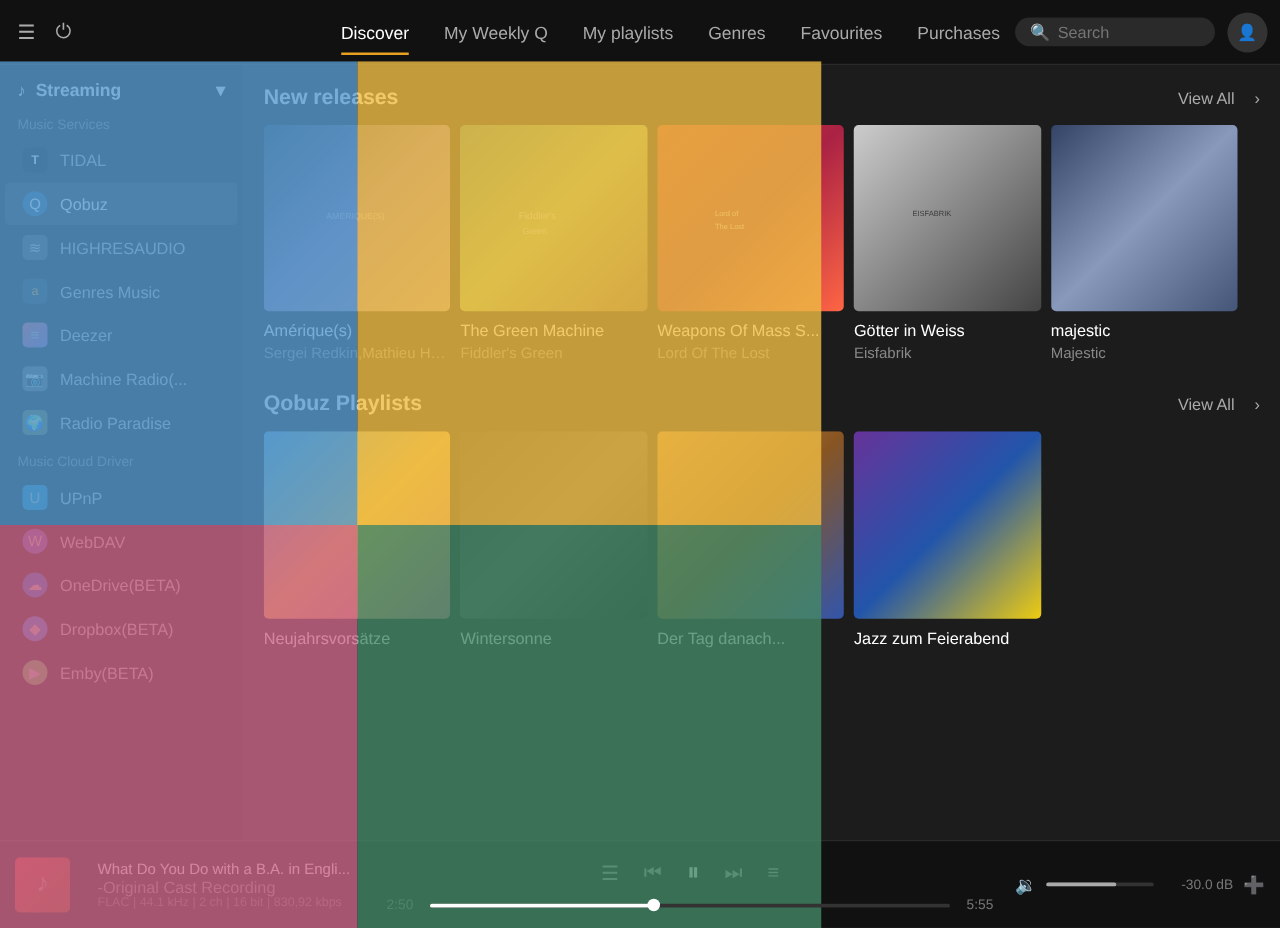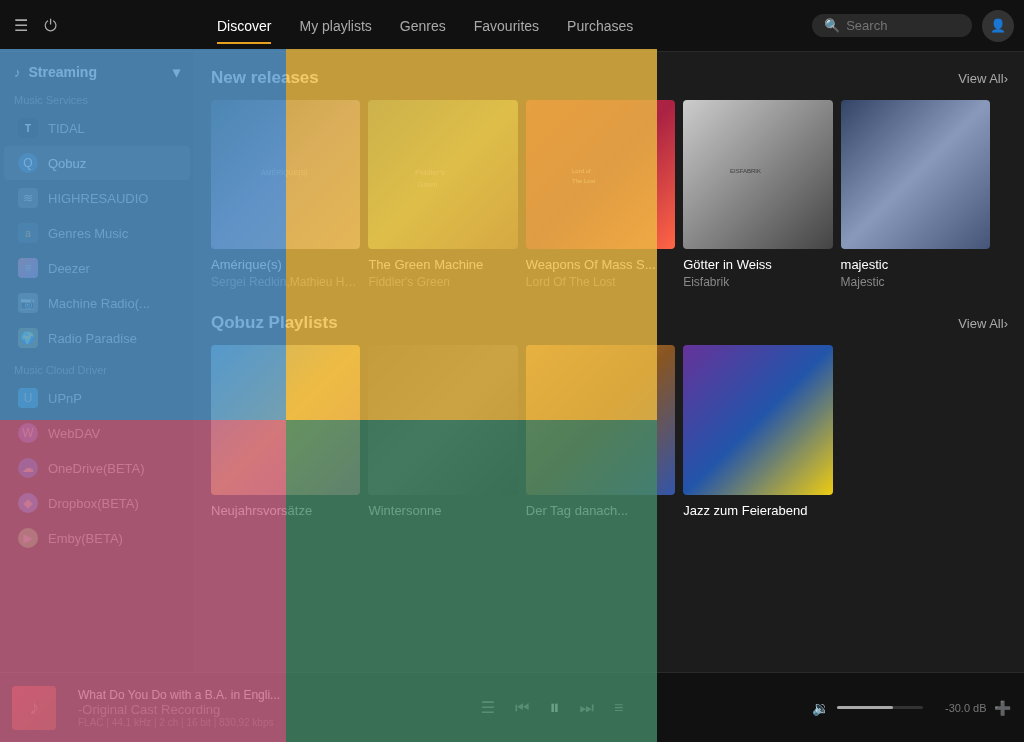--- a/index.html
+++ b/index.html
@@ -37,20 +37,21 @@
       color: #aaa;
       cursor: pointer;
       padding: 4px;
       font-size: 16px;
     }
     .nav-tabs {
       display: flex;
       align-items: center;
       gap: 4px;
       flex: 1;
+      justify-content: flex-end;
     }
     .nav-tab {
       background: none;
       border: none;
       color: #aaa;
       cursor: pointer;
       padding: 8px 12px;
       font-size: 14px;
       position: relative;
       white-space: nowrap;
@@ -183,21 +184,21 @@
       font-size: 17px;
       font-weight: 600;
       color: #fff;
     }
     .view-all {
       color: #aaa;
       font-size: 13px;
       cursor: pointer;
       display: flex;
       align-items: center;
-      gap: 0;
+      gap: 16px;
       text-align: right;
     }
 
     .albums-grid {
       display: flex;
       gap: 8px;
       overflow: hidden;
       margin-bottom: 24px;
     }
     .album-card {
@@ -390,20 +391,21 @@
 </head>
 <body>
 
 <div class="top-nav">
   <div class="top-nav-left">
     <button class="nav-icon-btn">☰</button>
     <button class="nav-icon-btn">⏻</button>
   </div>
   <div class="nav-tabs">
     <button class="nav-tab active">Discover</button>
+    <button class="nav-tab">My Weekly Q</button>
     <button class="nav-tab">My playlists</button>
     <button class="nav-tab">Genres</button>
     <button class="nav-tab">Favourites</button>
     <button class="nav-tab">Purchases</button>
   </div>
   <div class="search-box">
     <span>🔍</span>
     <input type="text" placeholder="Search" style="">
   </div>
   <div class="user-icon">👤</div>
@@ -584,20 +586,28 @@
   </div>
 
   <div class="playback-controls">
     <div class="controls-row">
       <button class="ctrl-btn">☰</button>
       <button class="ctrl-btn">⏮</button>
       <button class="ctrl-btn play">⏸</button>
       <button class="ctrl-btn">⏭</button>
       <button class="ctrl-btn">≡</button>
     </div>
+    <div class="progress-row">
+      <span class="time-label">2:50</span>
+      <div class="progress-track">
+        <div class="progress-fill"></div>
+        <div class="progress-thumb"></div>
+      </div>
+      <span class="time-label">5:55</span>
+    </div>
   </div>
 
   <div class="volume-controls">
     <button class="vol-btn">🔉</button>
     <div class="vol-track">
       <div class="vol-fill"></div>
     </div>
     <span class="vol-db">-30.0 dB</span>
     <button class="vol-btn">➕</button>
   </div>

